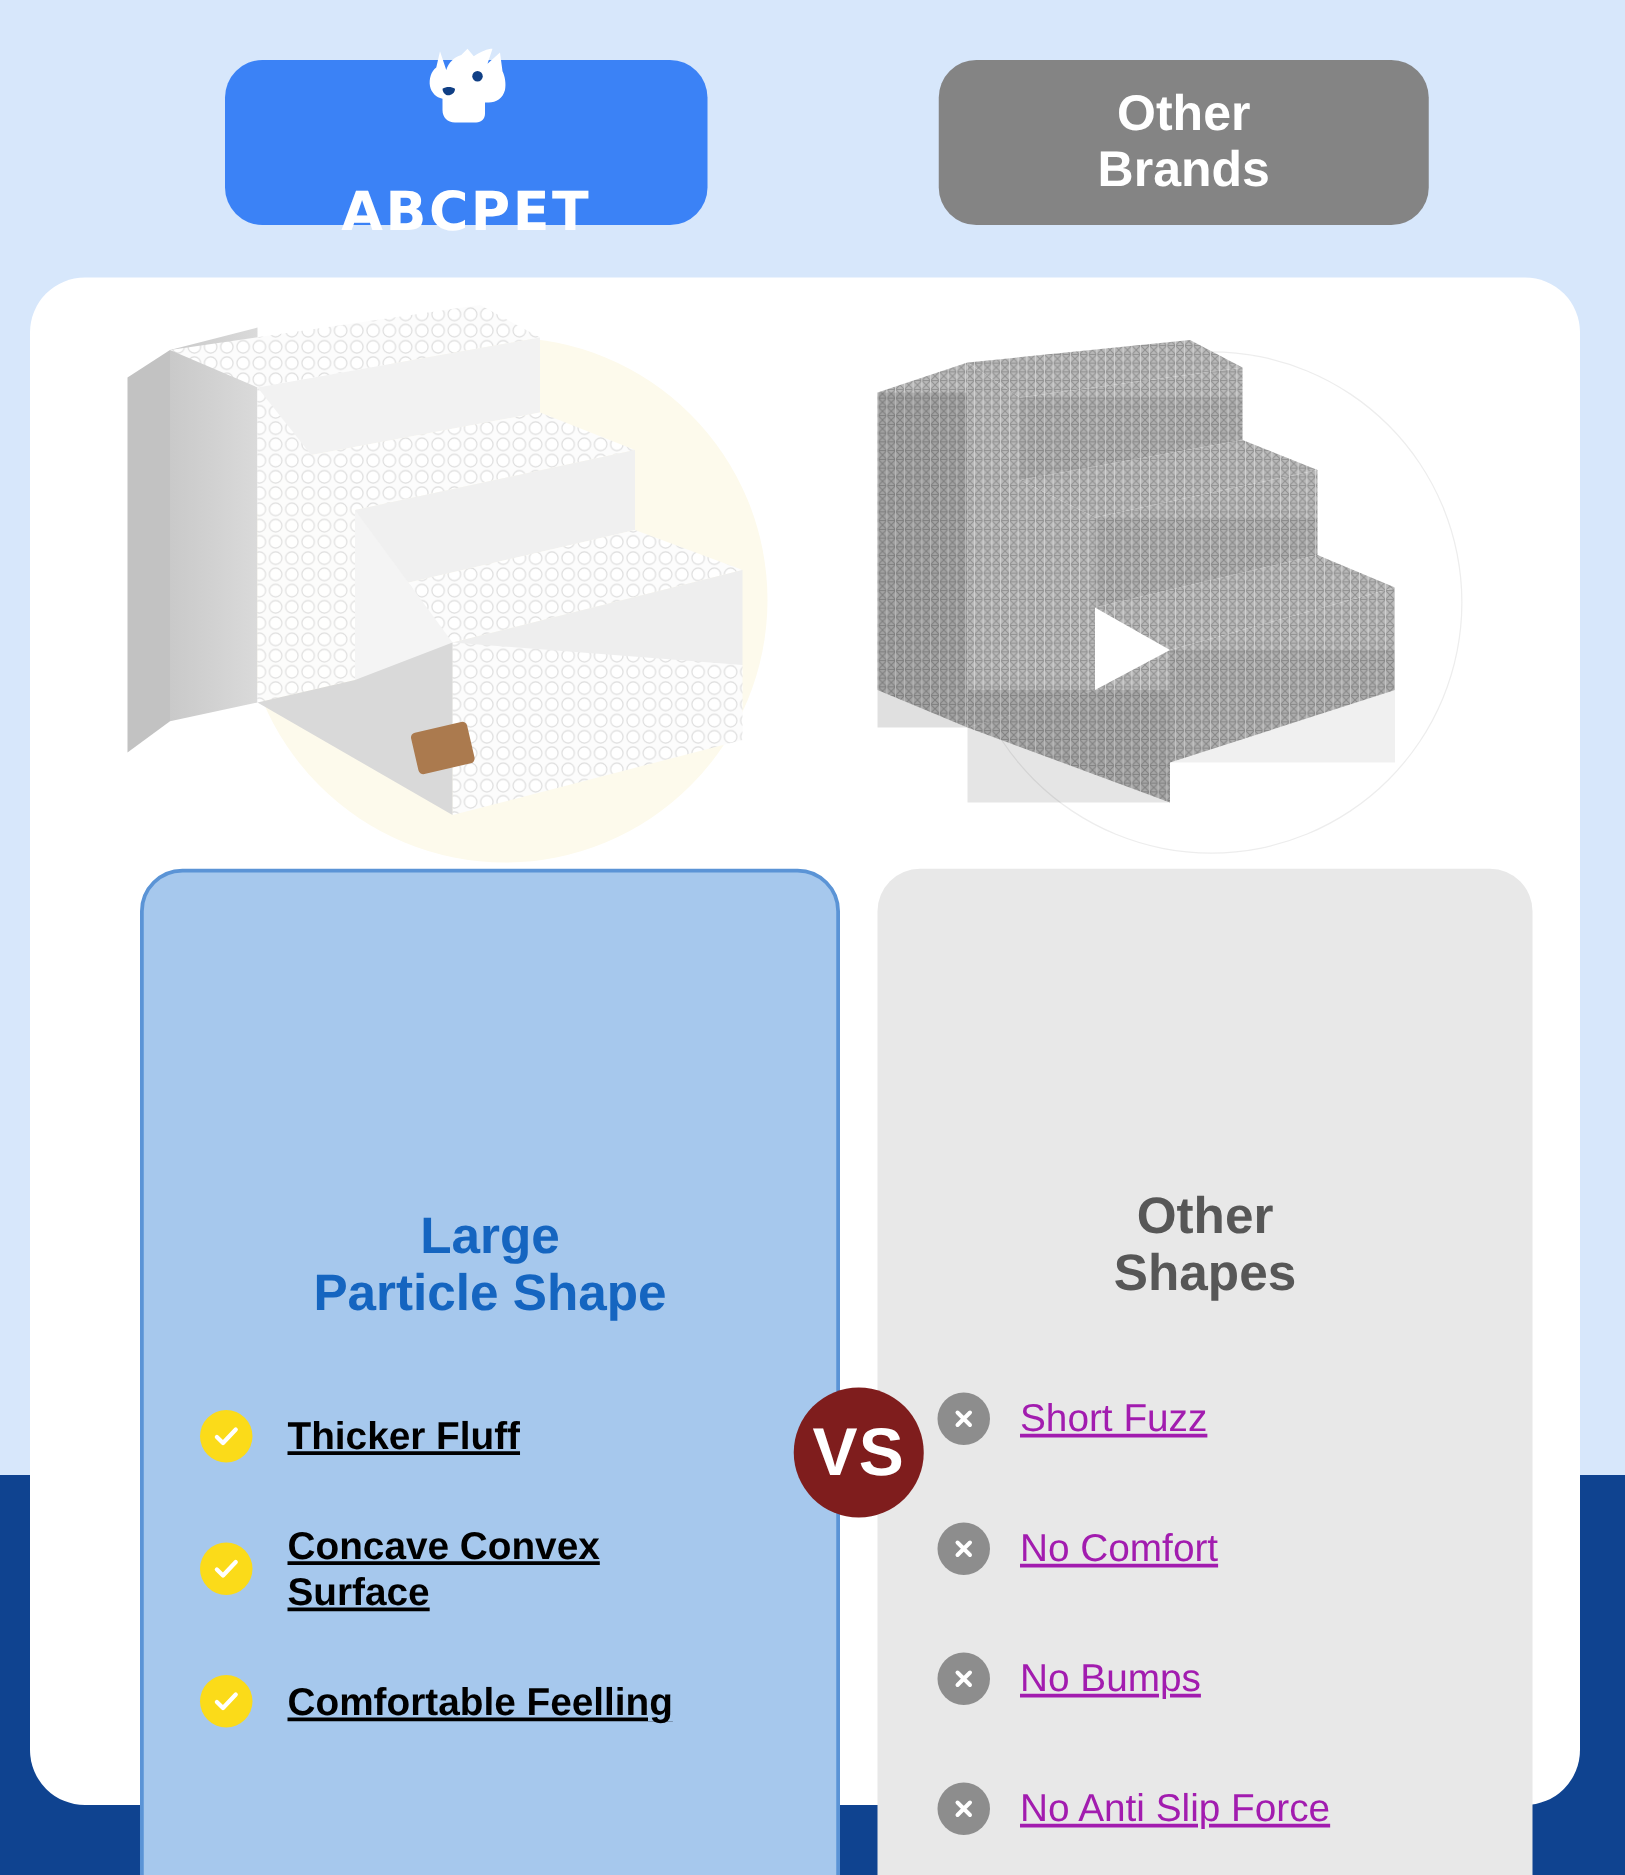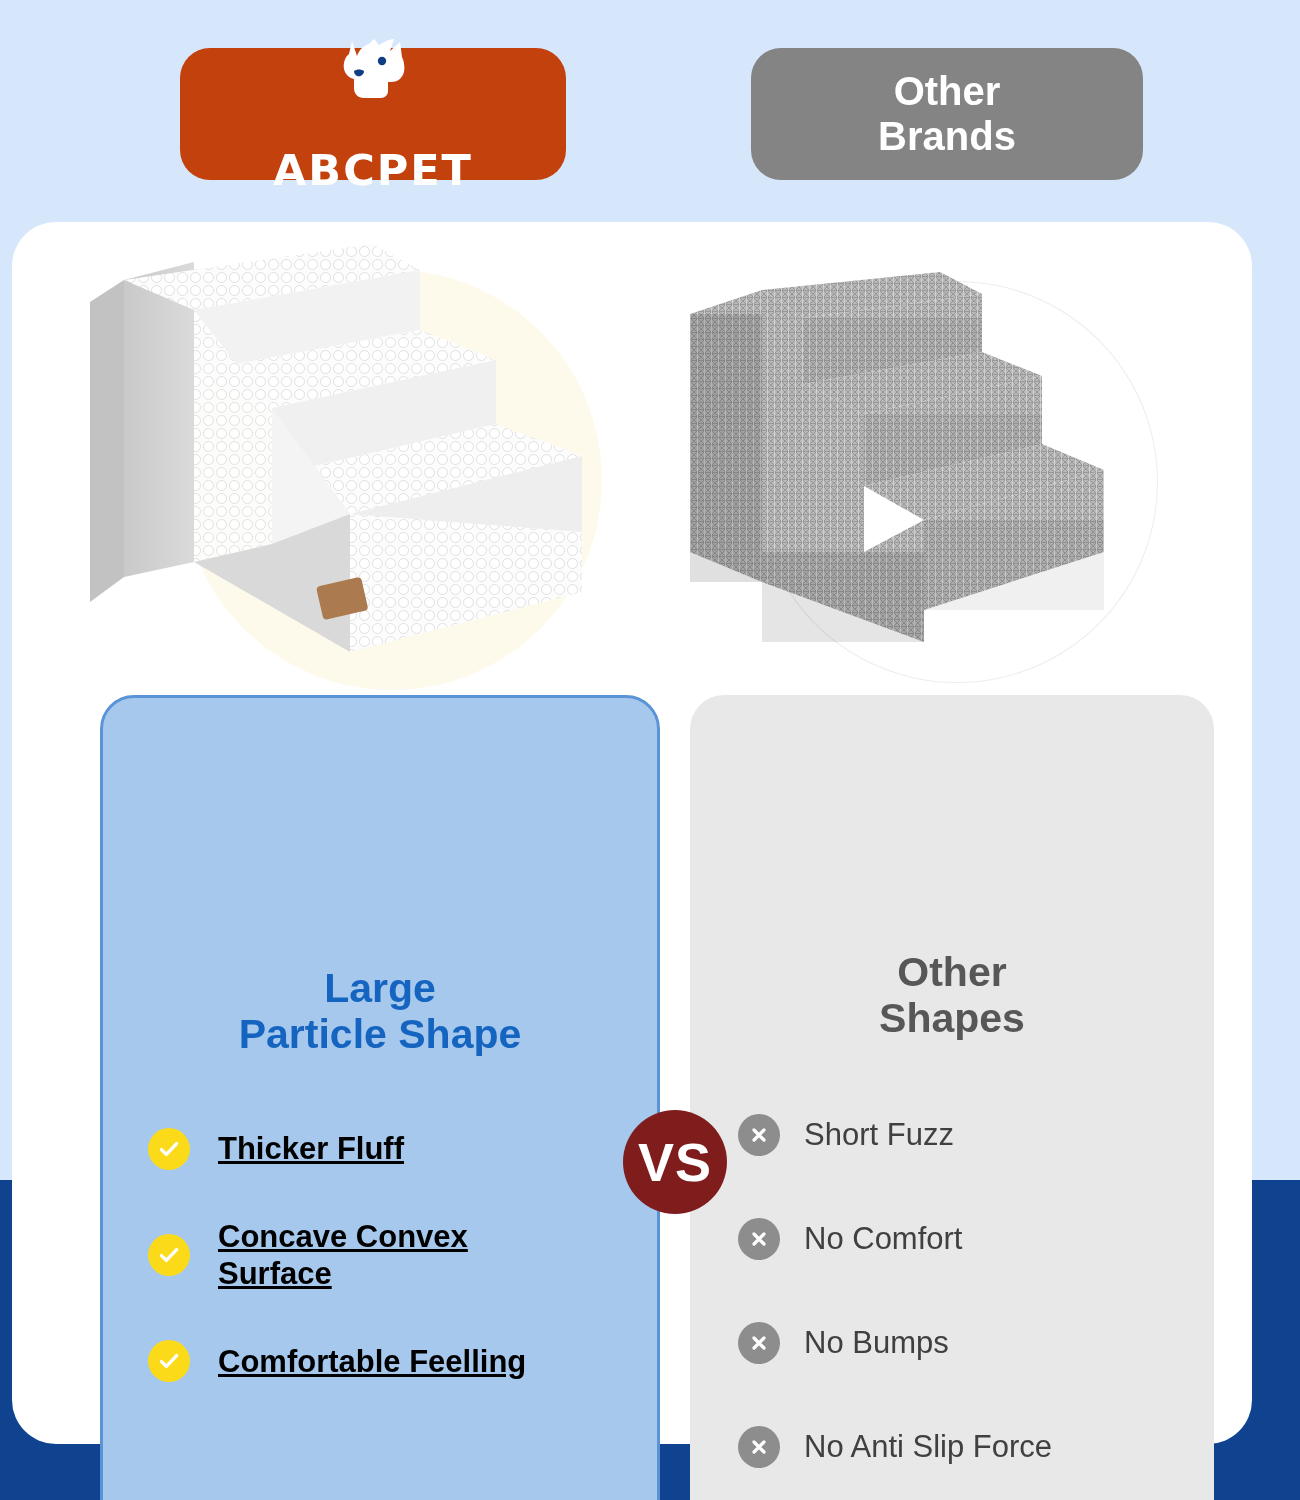--- a/index.html
+++ b/index.html
@@ -34,21 +34,21 @@
     border-radius: 30px;
     display: flex;
     flex-direction: column;
     align-items: center;
     justify-content: center;
   }
   .badge-brand {
     width: 386px;
     height: 132px;
     margin-left: 180px;
-    background: #c2410c;
+    background: #3b82f6;
     gap: 48px;
   }
   .badge-other {
     width: 392px;
     height: 132px;
     margin-left: 185px;
     background: #848484;
   }
   .brand-logo-icon { display: block; }
   .brand-wordmark {
@@ -65,21 +65,21 @@
     font-size: 40px;
     font-weight: bold;
     line-height: 1.12;
     text-align: center;
   }
 
   
   .card {
     position: absolute;
     top: 222px;
-    left: 12px;
+    left: 24px;
     width: 1240px;
     height: 1222px;
     background: #ffffff;
     border-radius: 44px;
     z-index: 2;
   }
 
   
   .img-zone { position: absolute; }
   .img-left  { left: 60px;  top: 10px;  width: 560px; height: 470px; }
@@ -152,21 +152,21 @@
   }
   .mark-check { background: #fbdb19; }
   .mark-cross { background: #8d8d8d; }
 
   .feature-text {
     font-size: 31px;
     font-weight: bold;
     line-height: 1.2;
   }
   .list-left  .feature-text { color: #000000; margin-left: 28px; text-decoration: underline; }
-  .list-right .feature-text { color: #404040; margin-left: 24px; font-weight: normal; }
+  .list-right .feature-text { color: #a21caf; margin-left: 24px; font-weight: normal; text-decoration: underline; }
 
   
   .vs-badge {
     position: absolute;
     left: 611px; top: 888px;
     width: 104px; height: 104px;
     border-radius: 50%;
     background: #7f1d1d;
     color: #ffffff;
     font-size: 54px;

